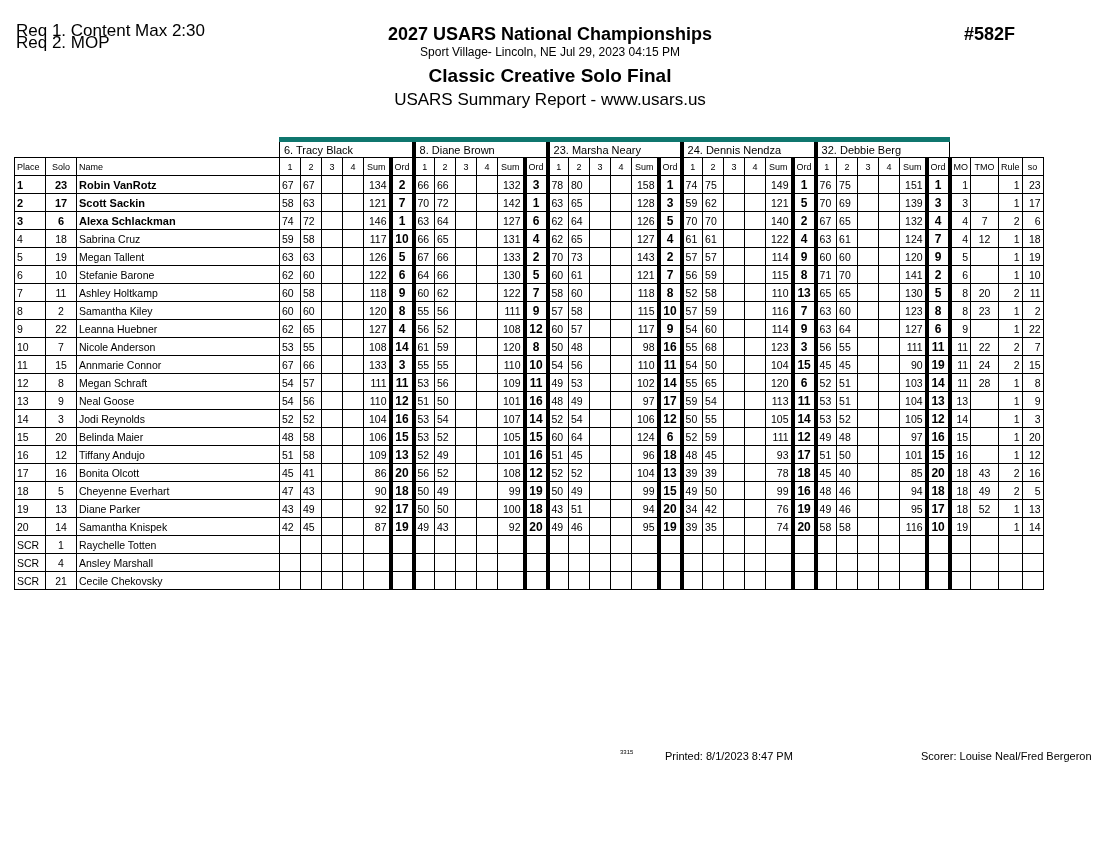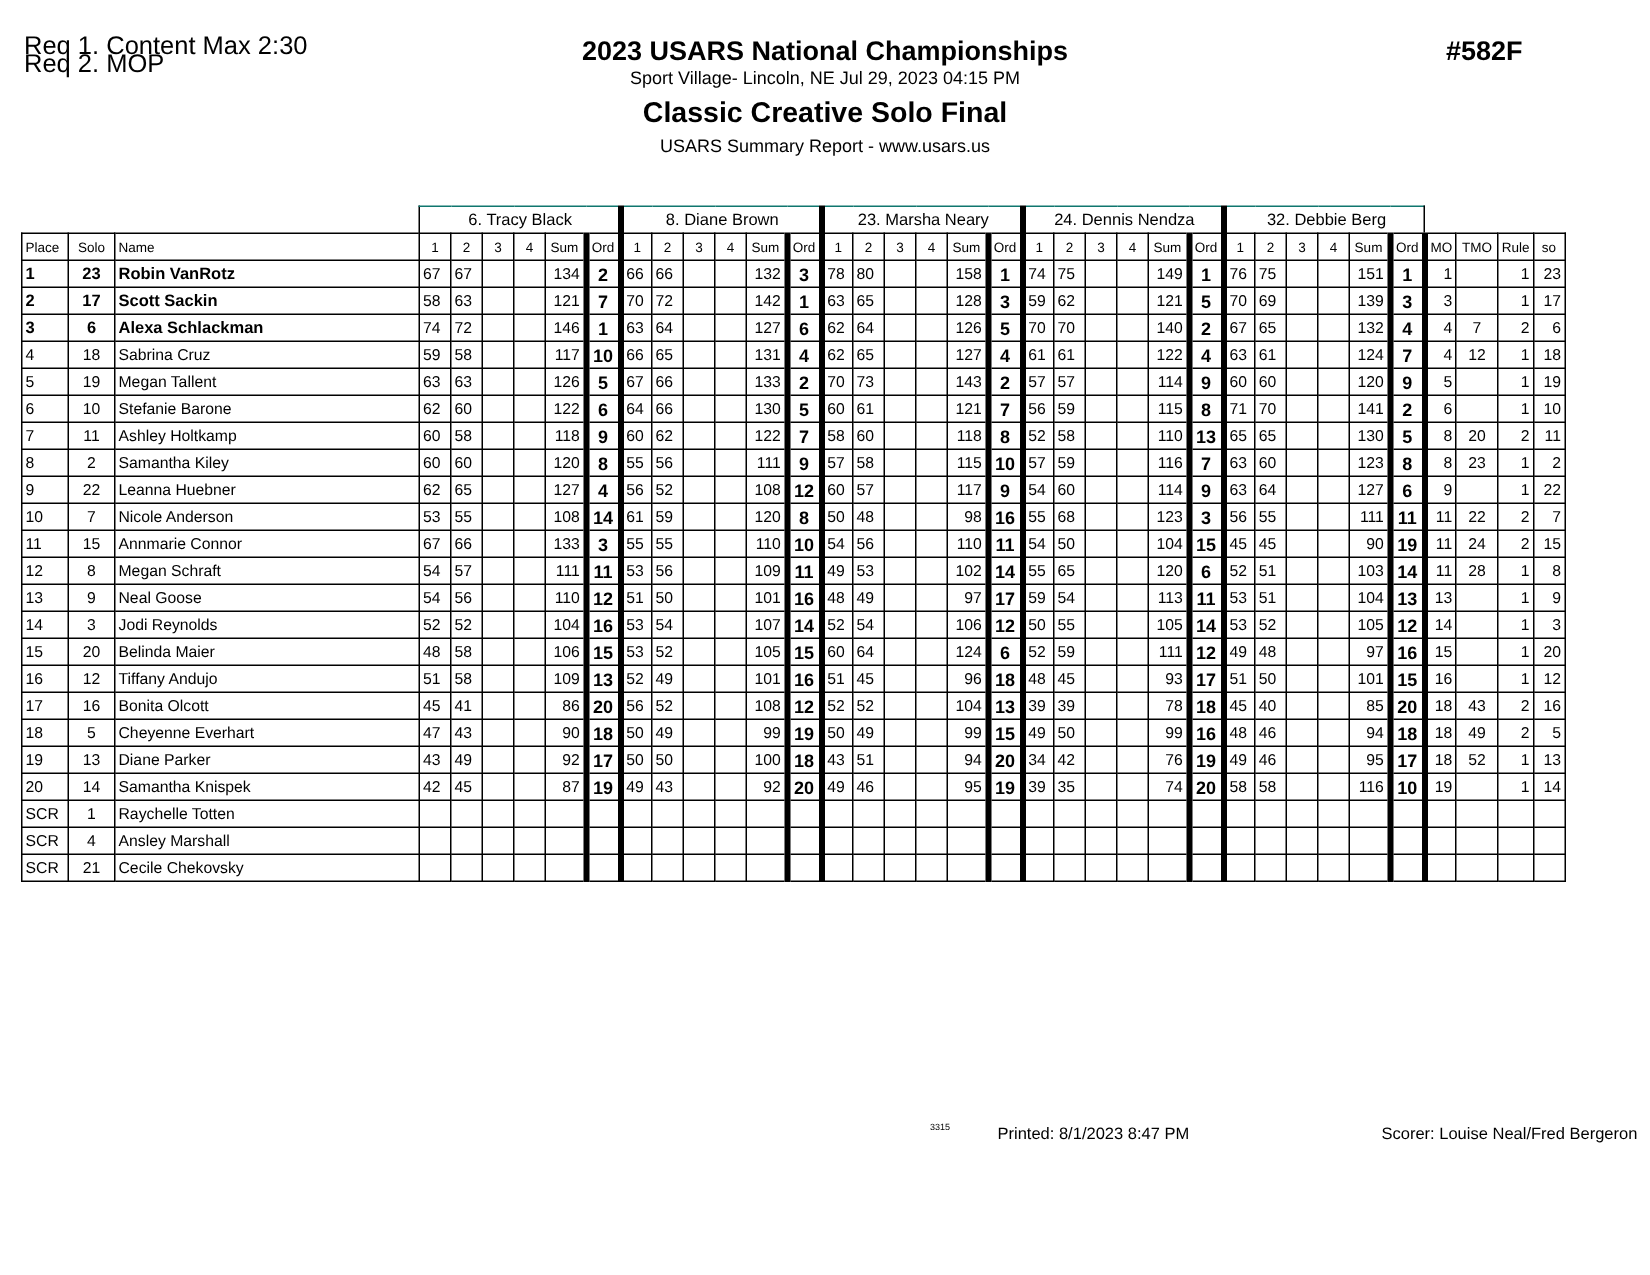--- a/index.html
+++ b/index.html
@@ -2,48 +2,48 @@
 <html><head>
 <meta charset="utf-8">
 <style>
   html, body { margin:0; padding:0; background:#ffffff; }
   body { width:1100px; height:850px; position:relative; font-family:"Liberation Sans", sans-serif; color:#000; overflow:hidden; }
   .req { position:absolute; left:16px; top:25px; font-size:17px; line-height:12px; }
   .hdr { position:absolute; left:310px; width:480px; text-align:center; }
   .t1 { top:24px; font-size:18px; font-weight:bold; }
   .t2 { top:45px; font-size:12px; }
   .t3 { top:65px; font-size:19px; font-weight:bold; }
-  .t4 { top:90px; font-size:12px; }
+  .t4 { top:90px; font-size:17px; }
   .evt { position:absolute; left:964px; top:24px; font-size:18px; font-weight:bold; }
   .footer { position:absolute; top:750px; font-size:11px;padding-left:24px; }
   .tiny { position:absolute; left:620px; top:749px; font-size:6px; }
 
   table.grid { position:absolute; left:14px; top:137px; border-collapse:collapse; font-size:10.5px; table-layout:fixed; }
   table.grid td { border:1px solid #000; height:18px; padding:0 2px; white-space:nowrap; overflow:hidden; box-sizing:border-box; }
   .jrow td { height:20px; font-size:11px; }
   .jrow td.blank { border:none; }
-  .jrow td.jname { border-top:1px solid #0f766e; padding-left:4px;text-align:center; }
+  .jrow td.jname { border-top:5px solid #0f766e; padding-left:4px; }
   .chead td { font-size:9px; height:19px;margin-left:30px; }
   .c { text-align:center; }
   .r { text-align:right; }
   .l { text-align:left; }
   .ord { font-weight:bold; font-size:12px; text-align:center; }
   .thickL { border-left:4px solid #000 !important; }
   .dblbot td { border-bottom:3px double #000; }
   .topthick td { border-top:3px solid #000; }
   .bold td.pl, .bold td.co, .bold td.nm { font-weight:bold; font-size:11px; }
 </style>
 </head>
 <body>
 
 <div class="req">
   <div>Req  1.  Content Max 2:30</div>
   <div>Req  2.  MOP</div>
 </div>
-<div class="hdr t1">2023 USARS National Championships</div>
+<div class="hdr t1">2027 USARS National Championships</div>
 <div class="hdr t2">Sport Village- Lincoln, NE  Jul 29, 2023  04:15 PM</div>
 <div class="hdr t3">Classic Creative Solo Final</div>
 <div class="hdr t4">USARS Summary Report - www.usars.us</div>
 <div class="evt">#582F</div>
 
 <table class="grid">
   <colgroup id="cols">
       <col style="width: 31px;">
       <col style="width: 31px;">
       <col style="width: 203px;">

